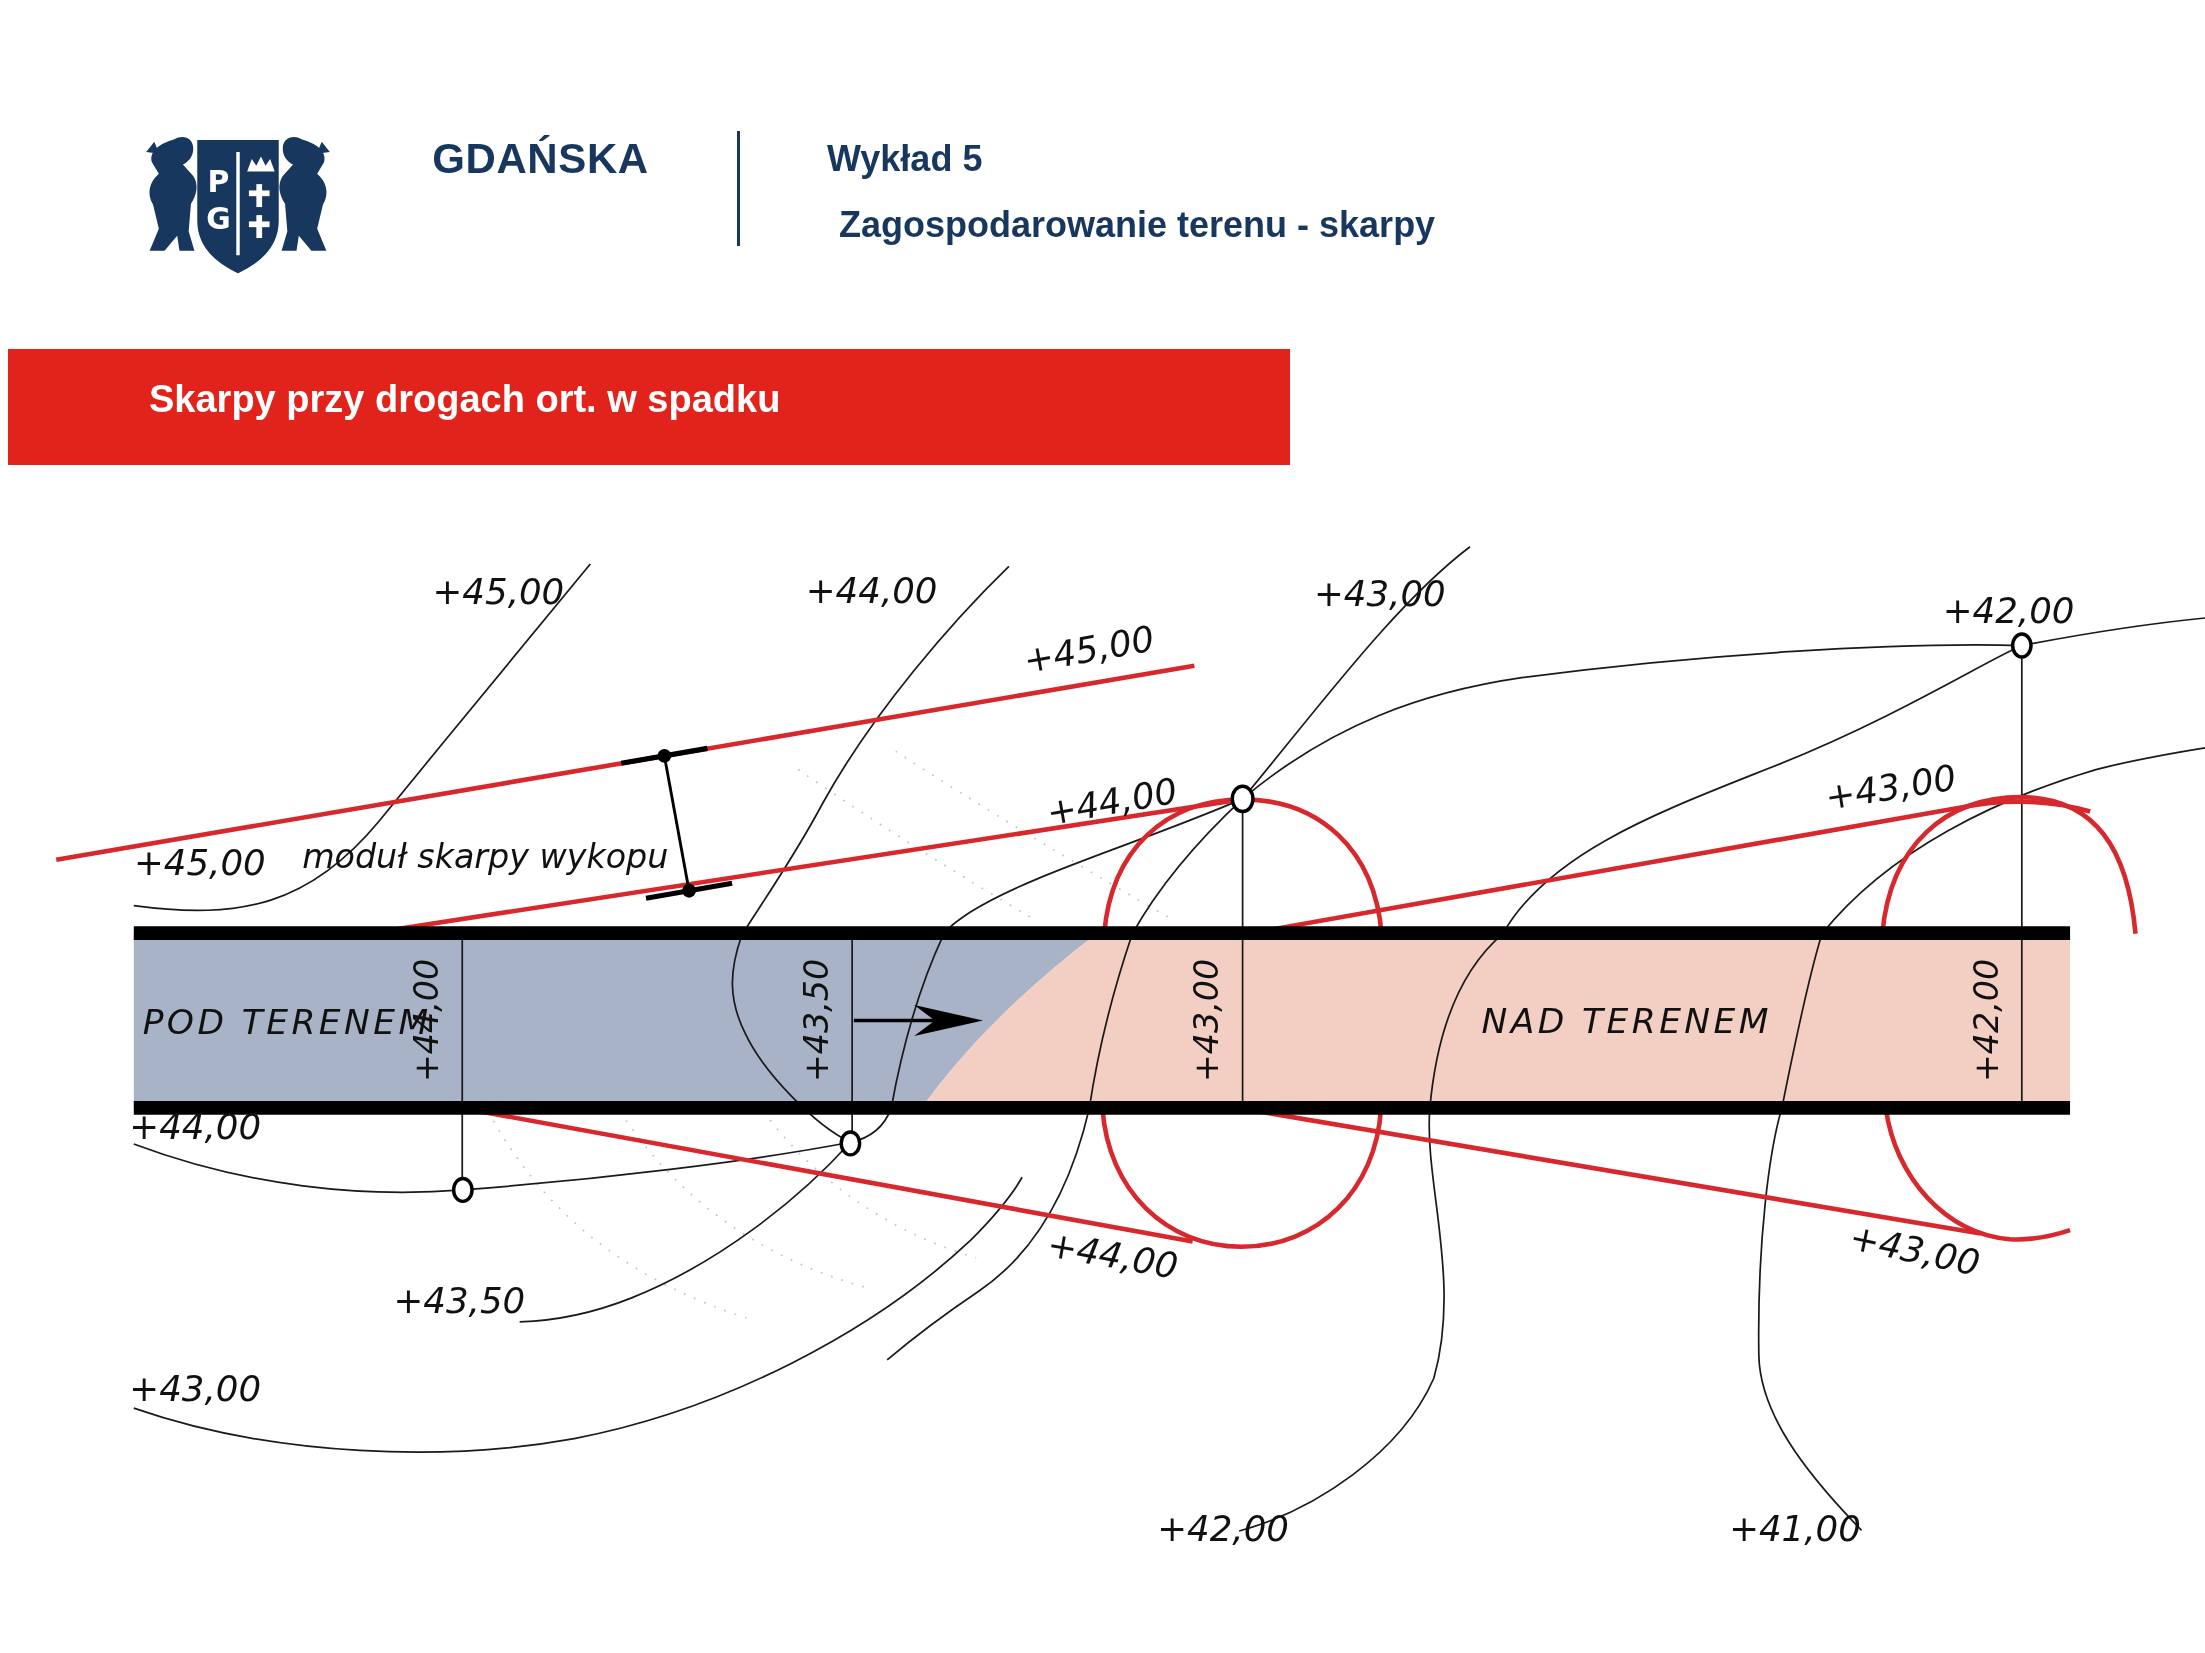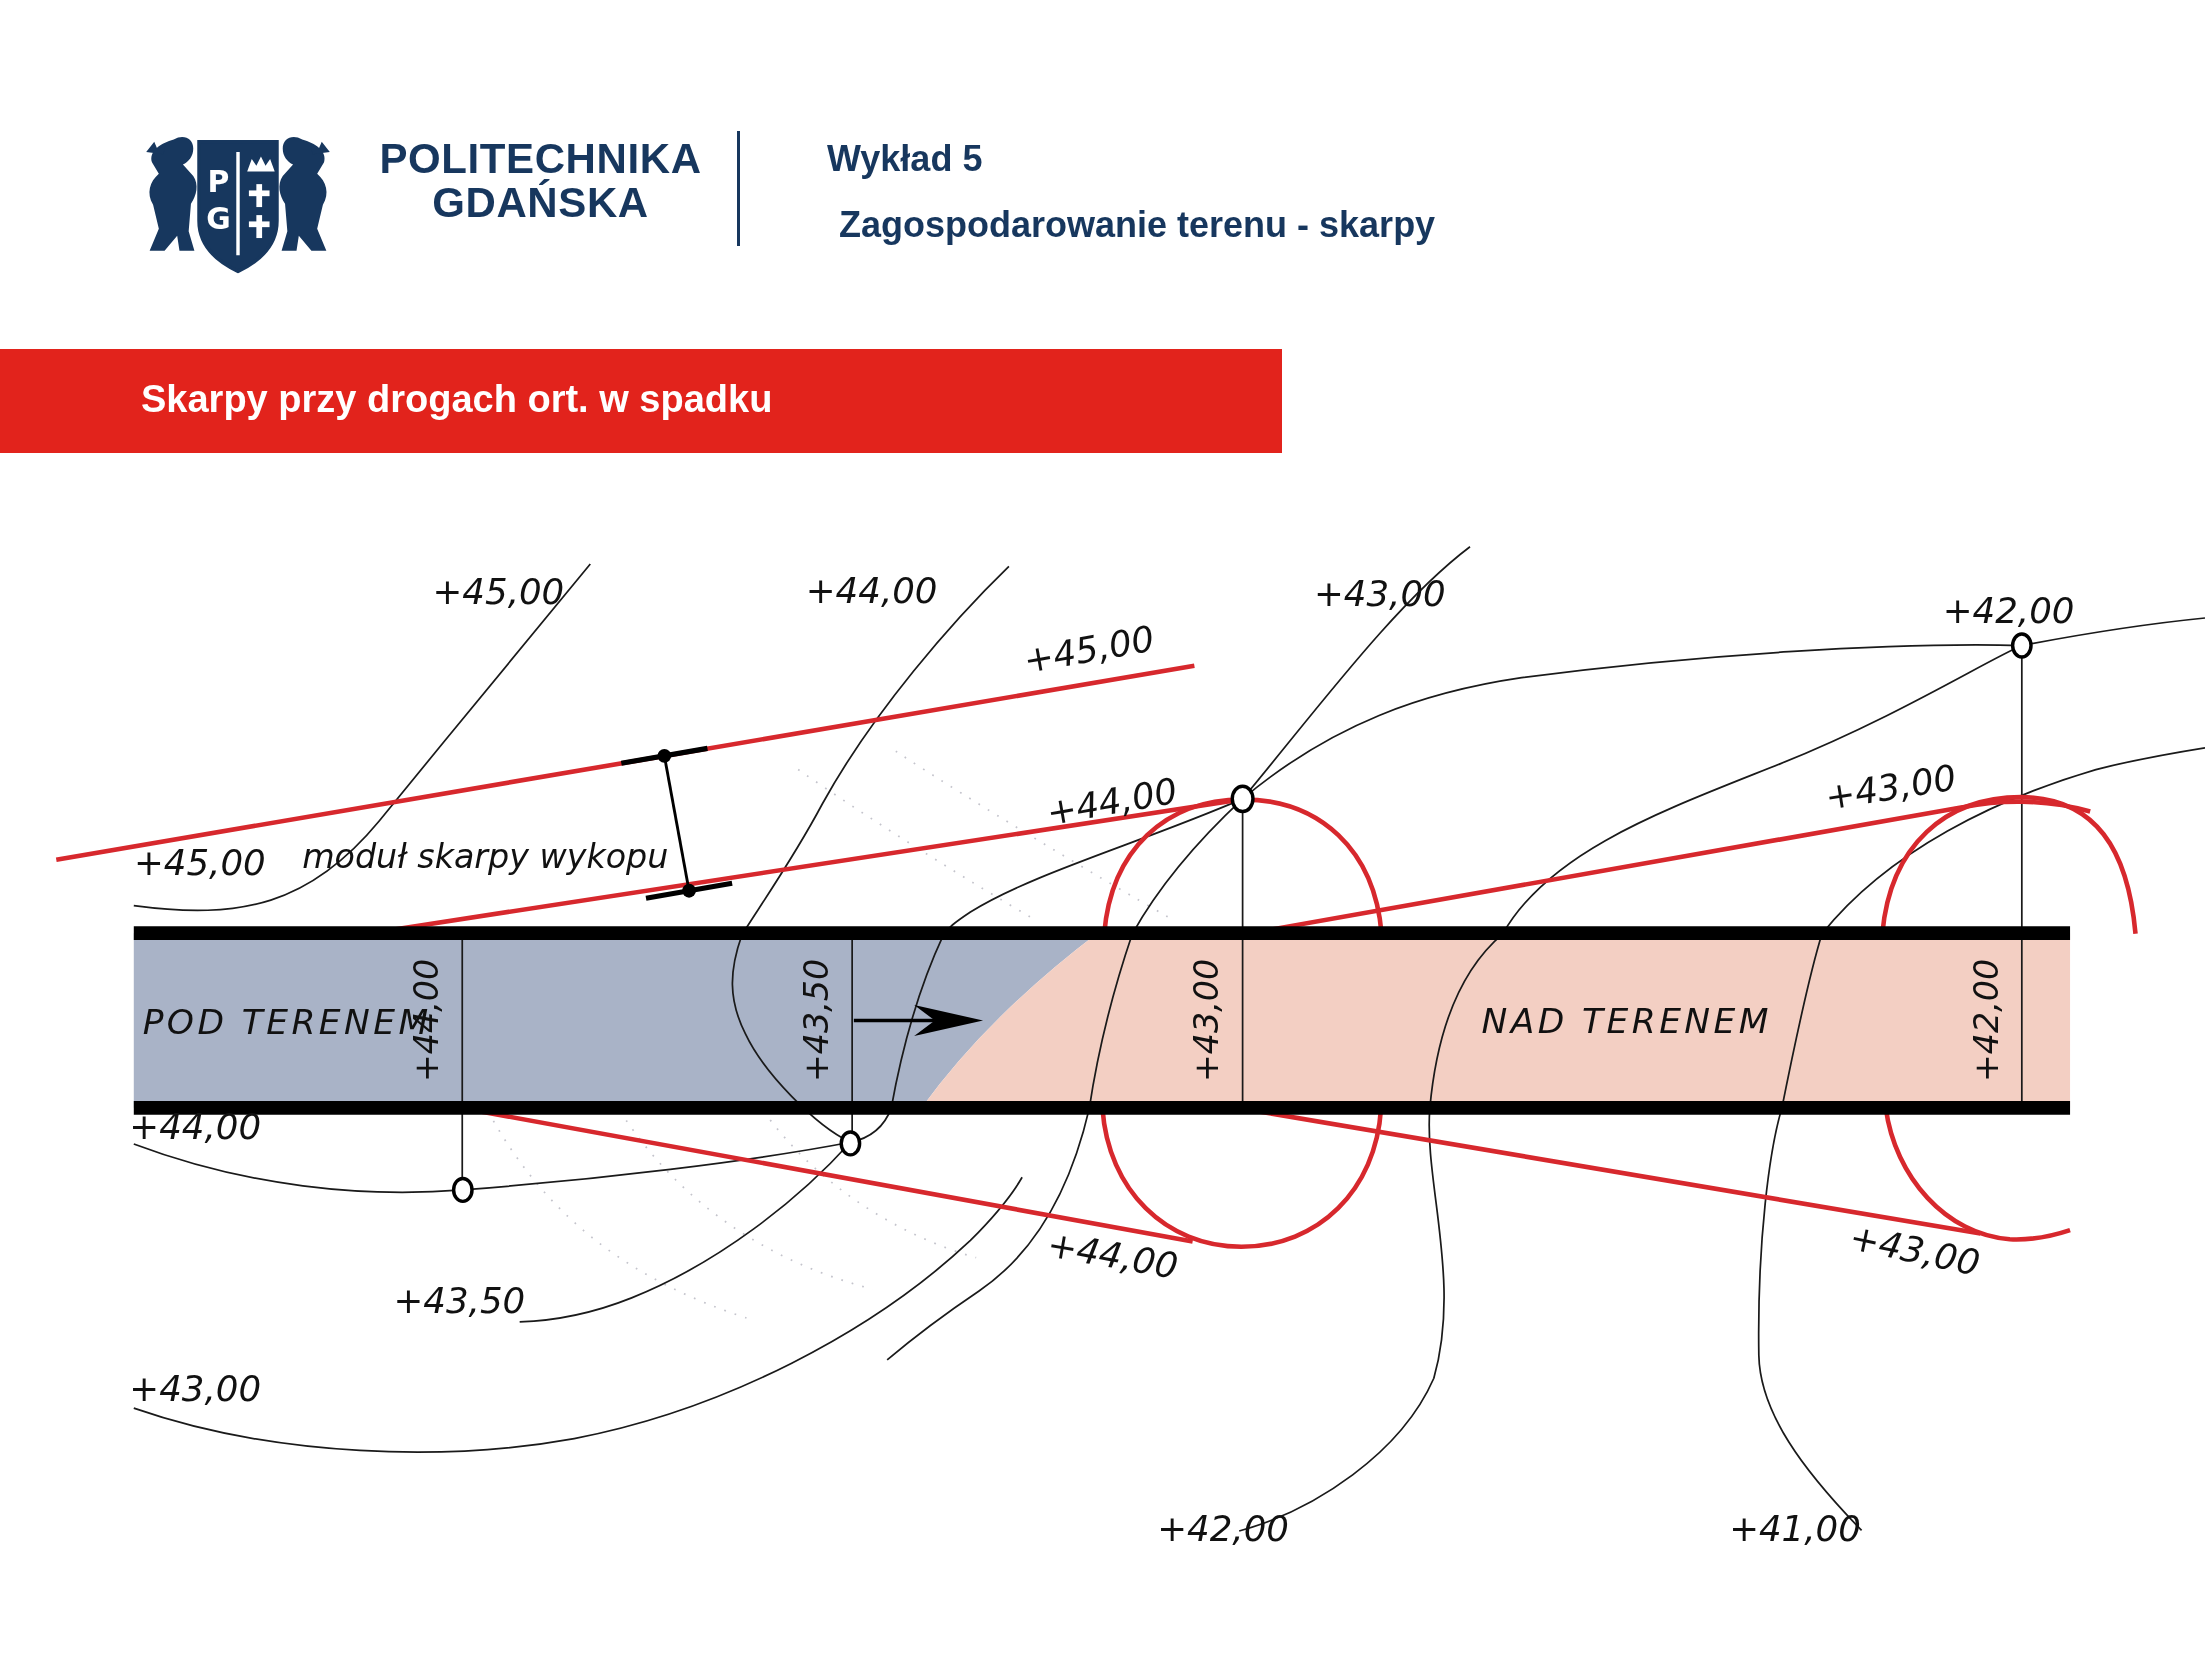--- a/index.html
+++ b/index.html
@@ -2,21 +2,21 @@
 <html style="font-size:9.2px"><head>
 <meta charset="utf-8">
 <style>
   html,body{margin:0;padding:0;background:#ffffff;}
   body{width:2205px;height:1654px;position:relative;font-family:"Liberation Sans",sans-serif;overflow:hidden;}
   .hdr-brand{position:absolute;left:345px;top:137px;width:391px;text-align:center;color:#17375e;
              font-weight:bold;font-size:42px;line-height:44px;letter-spacing:0.6px;}
   .hdr-divider{position:absolute;left:737px;top:131px;width:3.4px;height:115px;background:#17375e;}
   .hdr-lecture{position:absolute;left:827px;top:140px;color:#17375e;font-weight:bold;font-size:36px;line-height:37px;}
   .hdr-topic{position:absolute;left:827px;top:206px;color:#17375e;font-weight:bold;font-size:36px;line-height:37px;margin-left:12px;}
-  .banner{position:absolute;left:0;top:349px;width:1282px;height:104px;background:#e2231c;}
+  .banner{position:absolute;left:8px;top:349px;width:1282px;height:116px;background:#e2231c;}
   .banner-title{position:absolute;left:141px;top:29px;color:#ffffff;font-weight:bold;font-size:38px;}
   svg text{font-family:"DejaVu Sans",sans-serif;}
   .tech{font-style:italic;fill:#111111;}
 </style>
 </head>
 <body>
 
 <div>
 
   <svg style="position:absolute;left:129px;top:129px;" width="218" height="155" viewBox="0 0 380 270">
@@ -42,21 +42,20 @@
       <g stroke="#ffffff" stroke-width="10">
         <line x1="227" y1="96" x2="227" y2="136"></line>
           <line x1="209" y1="112" x2="245" y2="112"></line>
         <line x1="227" y1="150" x2="227" y2="190"></line>
           <line x1="209" y1="166" x2="245" y2="166"></line>
       </g>
     </g>
   </svg>
 
   <div class="hdr-brand">
-    <div>POLITECHNIKA</div>
     <div>GDAŃSKA</div>
   </div>
 
   <div class="hdr-divider"></div>
 
   <div class="hdr-lecture">Wykład 5</div>
   <div class="hdr-topic">Zagospodarowanie terenu - skarpy</div>
 </div>
 
 <div class="banner">

